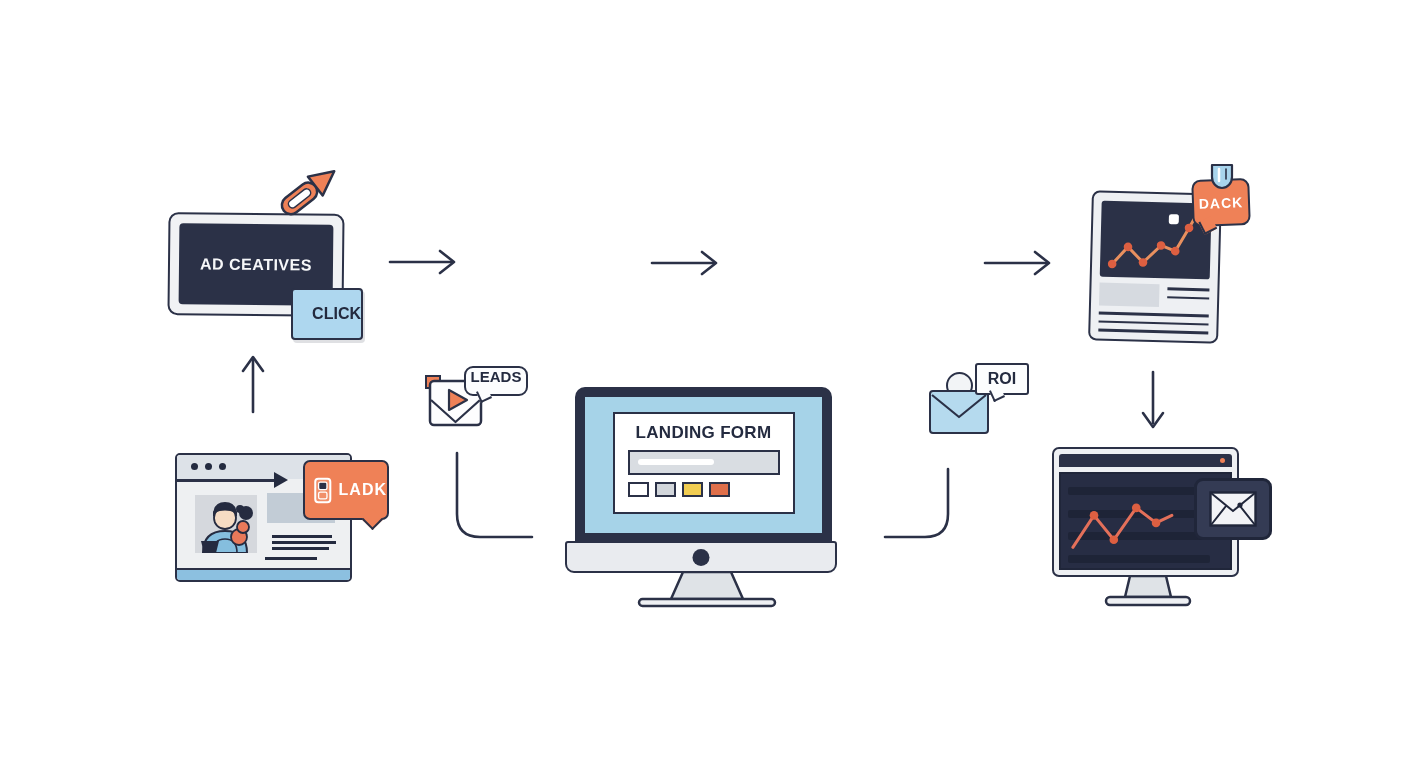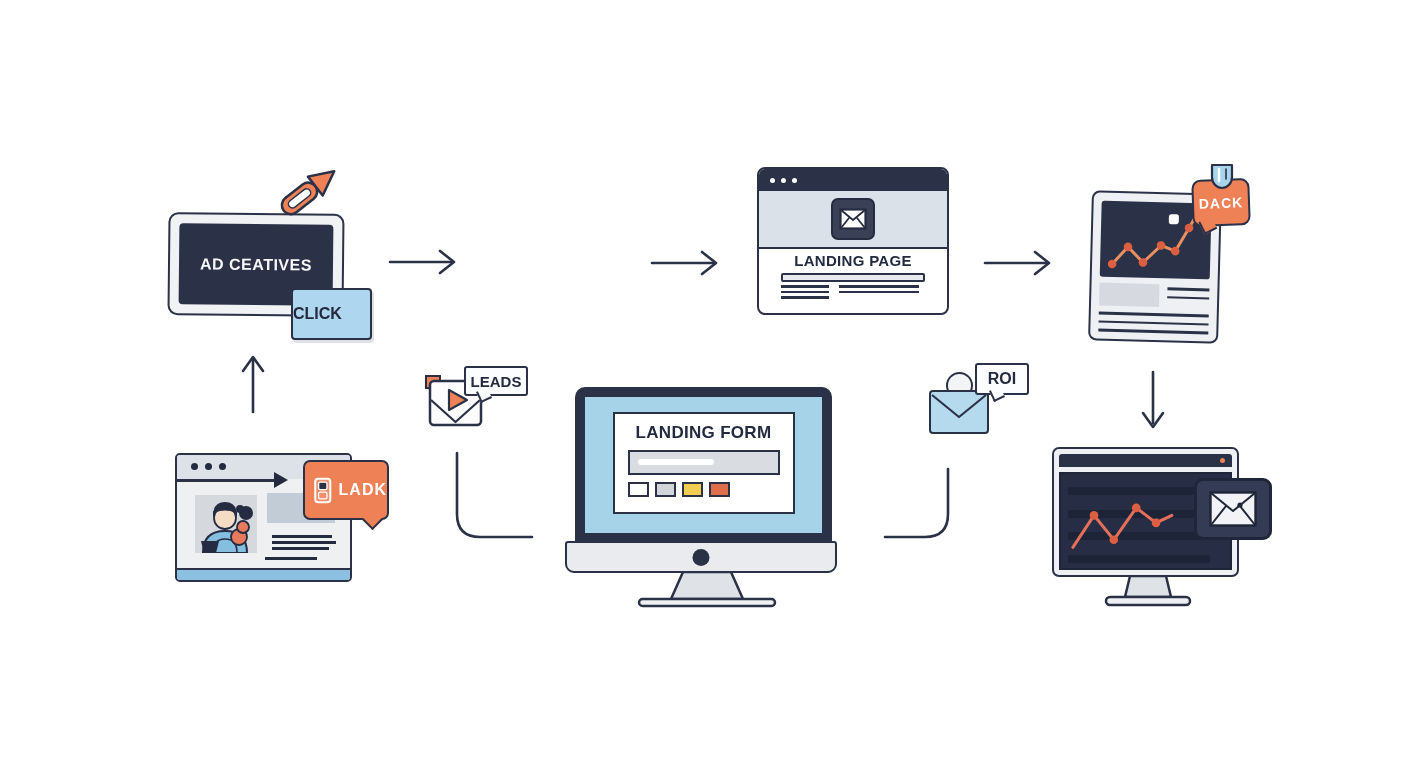--- a/index.html
+++ b/index.html
@@ -13,22 +13,22 @@
   .connectors line,.connectors polyline,.connectors path{
     stroke:#2b3147;stroke-width:2.6;fill:none;stroke-linecap:round;stroke-linejoin:round;}
 
   
   .ad-card{left:168px;top:213px;width:176px;height:103px;background:#f1f2f4;
            border:2.5px solid #2b3147;border-radius:10px;padding:9px;transform:rotate(.6deg);z-index:2;}
   .ad-screen{width:100%;height:100%;background:#2b3147;border-radius:4px;
              display:flex;align-items:center;justify-content:center;}
   .ad-label{color:#f6f7f9;font-weight:bold;font-size:16px;letter-spacing:.5px;}
   .pencil{left:271px;top:158px;z-index:3;}
-  .click-tag{left:291px;top:288px;width:81px;height:52px;background:#aed7ef;border:2.5px solid #2b3147;
-             border-radius:4px;display:flex;align-items:center;justify-content:flex-start;z-index:4;
+  .click-tag{left:291px;top:288px;width:72px;height:52px;background:#aed7ef;border:2.5px solid #2b3147;
+             border-radius:4px;display:flex;align-items:center;justify-content:flex-end;z-index:4;
              font-weight:bold;font-size:16px;color:#232a3e;box-shadow:2px 3px 0 rgba(40,46,68,.15);}
 
   
   .traffics-card{left:488px;top:165px;width:125px;height:149px;background:#ef8157;border-radius:3px;z-index:2;}
   .traffics-marks{position:absolute;top:4px;right:7px;display:flex;gap:2px;}
   .traffics-marks i{width:4px;height:6px;background:#7c3a22;display:block;}
   .traffics-bubble{position:absolute;left:16px;top:25px;width:93px;height:64px;background:#f7f8fa;
                    border:2.5px solid #2b3147;border-radius:10px;display:flex;align-items:center;justify-content:center;}
   .traffics-bubble .tail{position:absolute;left:39px;bottom:-9px;width:15px;height:15px;background:#f7f8fa;
                    border-right:2.5px solid #2b3147;border-bottom:2.5px solid #2b3147;transform:rotate(45deg);}
@@ -82,21 +82,21 @@
   .vid-footer{position:absolute;left:0;right:0;bottom:0;height:12px;background:#8cc0e0;border-top:2.5px solid #2b3147;}
   .ladk-bubble{left:303px;top:460px;width:86px;height:60px;background:#ef8157;border:2.5px solid #2b3147;
                border-radius:7px;z-index:4;display:flex;align-items:center;padding-left:9px;gap:7px;}
   .ladk-bubble .tail{position:absolute;left:60px;bottom:-9px;width:15px;height:15px;background:#ef8157;
                border-right:2.5px solid #2b3147;border-bottom:2.5px solid #2b3147;transform:rotate(45deg);}
   .ladk-text{color:#fff;font-weight:bold;font-size:16px;letter-spacing:1px;}
 
   
   .leads-envelope{left:424px;top:372px;z-index:2;}
   .leads-bubble{left:464px;top:366px;width:64px;height:30px;background:#fcfdfe;border:2.5px solid #2b3147;
-                border-radius:3px;display:flex;align-items:center;justify-content:center;z-index:3;
+                border-radius:9px;display:flex;justify-content:center;z-index:3;
                 font-weight:bold;font-size:15px;color:#242b40;}
   .leads-bubble .tail{position:absolute;left:12px;bottom:-7px;width:12px;height:12px;background:#fcfdfe;
                 border-right:2.5px solid #2b3147;border-bottom:2.5px solid #2b3147;transform:rotate(65deg);}
 
   
   .form-bezel{left:575px;top:387px;width:257px;height:156px;background:#2b3147;border-radius:10px 10px 2px 2px;
               padding:10px;z-index:2;text-align:center;}
   .form-screen{width:100%;height:100%;background:#a6d3e8;position:relative;}
   .form-panel{position:absolute;left:50%;transform:translateX(-50%);top:15px;width:182px;height:102px;
               background:#fff;border:2.5px solid #2b3147;display:flex;flex-direction:column;align-items:center;}
@@ -175,50 +175,20 @@
       <rect x="6" y="24" width="40" height="18" rx="9" fill="#ef8157" stroke="#2b3147" stroke-width="2.5"></rect>
       <polygon points="46,21 70,33 46,45" fill="#ef8157" stroke="#2b3147" stroke-width="2.5" stroke-linejoin="round"></polygon>
       <rect x="13" y="29" width="26" height="8" rx="4" fill="#fff" stroke="#2b3147" stroke-width="1.5"></rect>
     </g>
   </svg>
   <div class="abs click-tag">
     <span>CLICK</span>
   </div>
 
 
-  <div class="abs lp-browser">
-    <div class="lp-titlebar">
-      <i></i>
-        <i></i>
-        <i></i>
-    </div>
-    <div class="lp-hero">
-      <div class="lp-mailtile">
-        <svg width="28" height="22" viewBox="0 0 28 22">
-          <rect x="1.5" y="1.5" width="25" height="19" fill="#fff" stroke="#252b40" stroke-width="2.2"></rect>
-          <path d="M2,2 L14,12 L26,2 M2,20 L10,10 M26,20 L18,10" fill="none" stroke="#252b40" stroke-width="1.8"></path>
-        </svg>
-      </div>
-    </div>
-    <div class="lp-body">
-      <div class="lp-title">LANDING PAGE</div>
-      <div class="lp-bar"></div>
-      <div class="lp-row">
-          <i class="seg-l"></i>
-          <i class="seg-r"></i>
-        </div>
-      <div class="lp-row">
-          <i class="seg-l"></i>
-          <i class="seg-r"></i>
-        </div>
-      <div class="lp-row">
-          <i class="seg-l"></i>
-        </div>
-    </div>
-  </div>
 
   <div class="abs report-card">
     <div class="report-chart"><svg width="110" height="76">
           <polyline points="12.1,63.08 27.5,45.6 42.9,60.8 60.5,43.32 74.8,48.64 88,25.08 95.7,10.64" fill="none" stroke="#e8905f" stroke-width="3" stroke-linejoin="round" stroke-linecap="round"></polyline>
           <circle cx="12.1" cy="63.08" r="4.3" fill="#dd5f41"></circle>
           <circle cx="27.5" cy="45.6" r="4.3" fill="#dd5f41"></circle>
           <circle cx="42.9" cy="60.8" r="4.3" fill="#dd5f41"></circle>
           <circle cx="60.5" cy="43.32" r="4.3" fill="#dd5f41"></circle>
           <circle cx="74.8" cy="48.64" r="4.3" fill="#dd5f41"></circle>
           <circle cx="88" cy="25.08" r="4.3" fill="#dd5f41"></circle>

